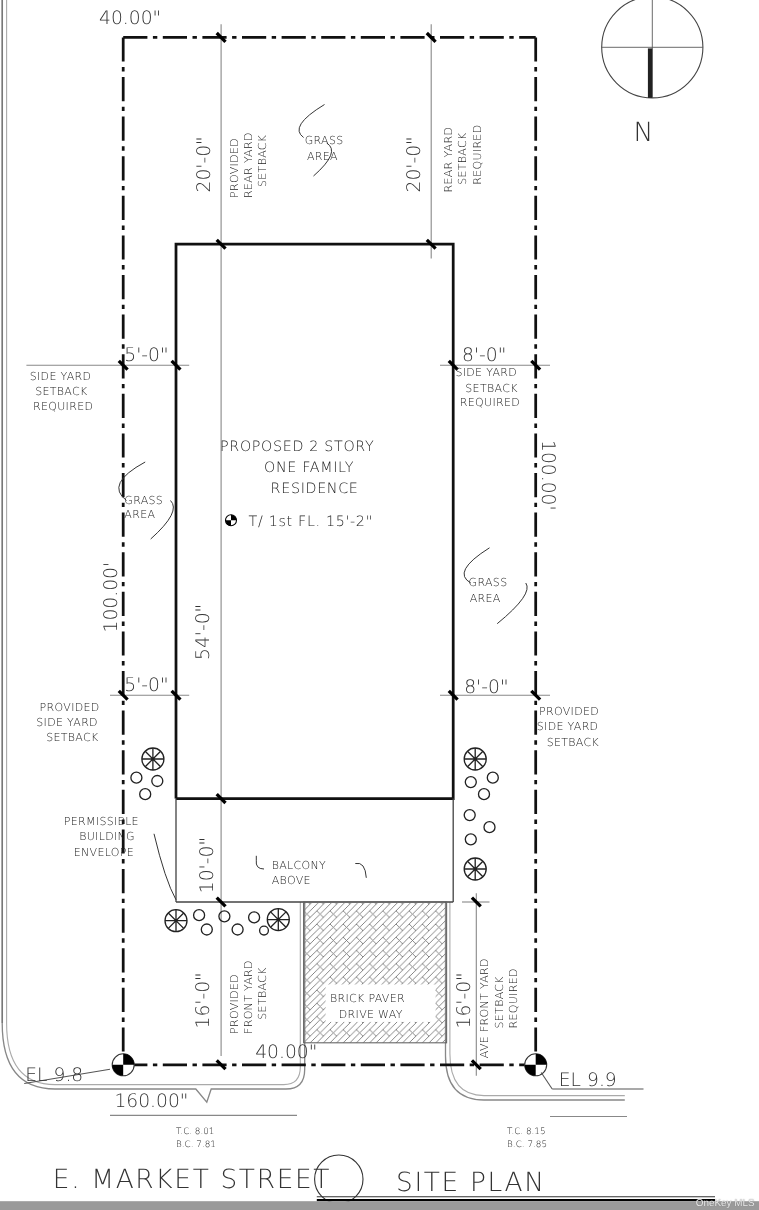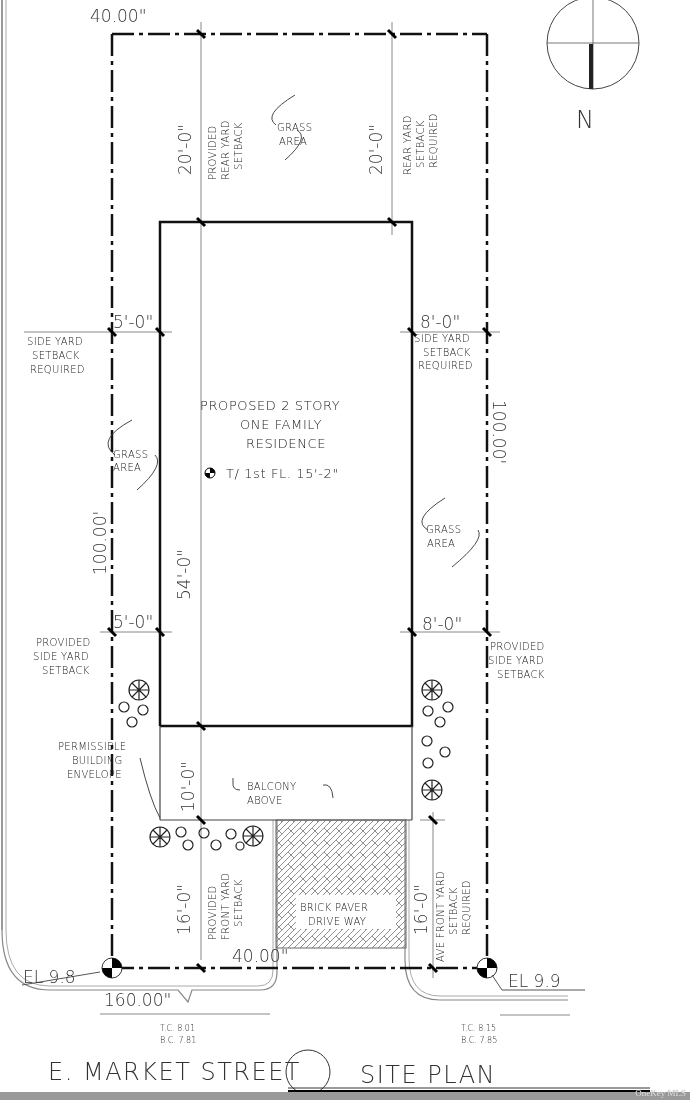--- a/index.html
+++ b/index.html
@@ -6,21 +6,21 @@
   body { width:690px; height:1100px; position:relative; overflow:hidden;
          font-family:"DejaVu Sans", sans-serif; }
   svg { position:absolute; left:0; top:0; }
   .t { font-family:"DejaVu Sans", sans-serif; fill:#222; font-weight:300; }
   .lbl { font-size:10px; letter-spacing:0.3px; }
   .dim { font-size:17px; fill:#333; }
   .big { font-size:24px; letter-spacing:1.5px; fill:#333; }
   .med { font-size:13px; letter-spacing:0.6px; }
   .small { font-size:8px; }
   .wm { position:absolute; right:4px; bottom:2px; font-size:9px; color:#e8e8e8;
-        font-family:Liberation Serif, serif; text-shadow:0 0 1px #777; }
+        font-family:Liberation Sans, sans-serif; text-shadow:0 0 1px #777; }
   .bottom-bar { position:absolute; left:0; bottom:0; width:690px; height:8px; background:#9a9a9a; }
 </style>
 </head>
 <body>
 
 <svg width="690" height="1100" viewBox="0 0 690 1100">
   <defs>
     <pattern id="herring" width="12" height="12" patternUnits="userSpaceOnUse">
       <path d="M0 6 L6 0 M6 12 L12 6 M0 0 L6 6 L12 0 M0 12 L6 6" stroke="#777" stroke-width="0.8" fill="none"></path>
     </pattern>

